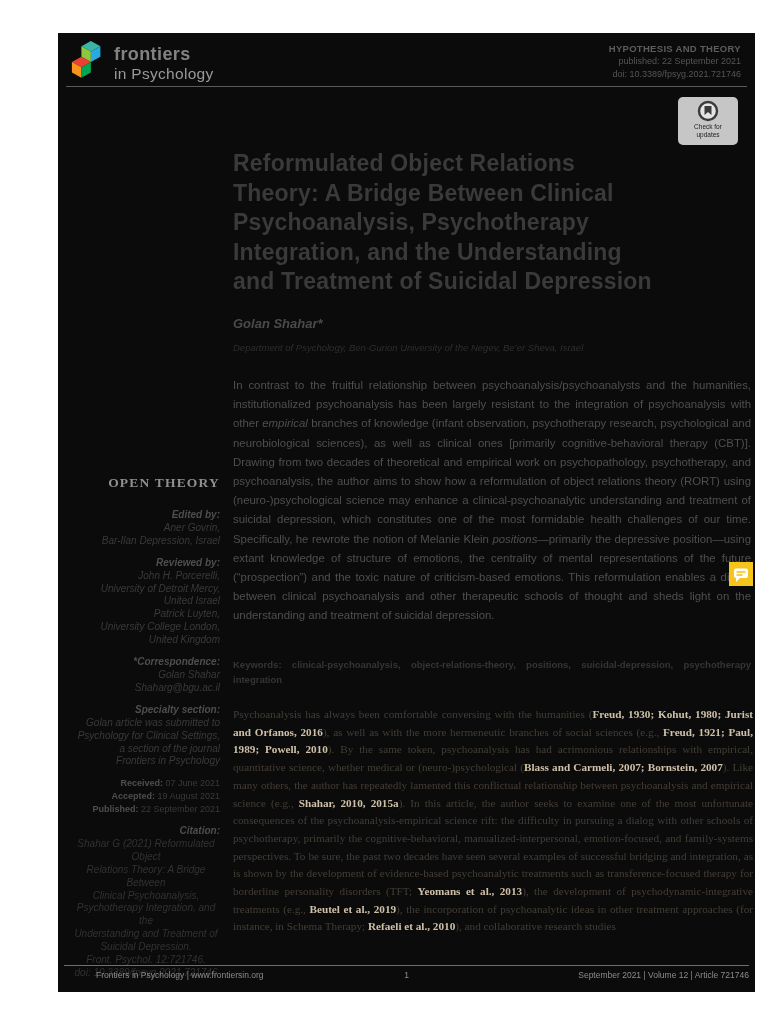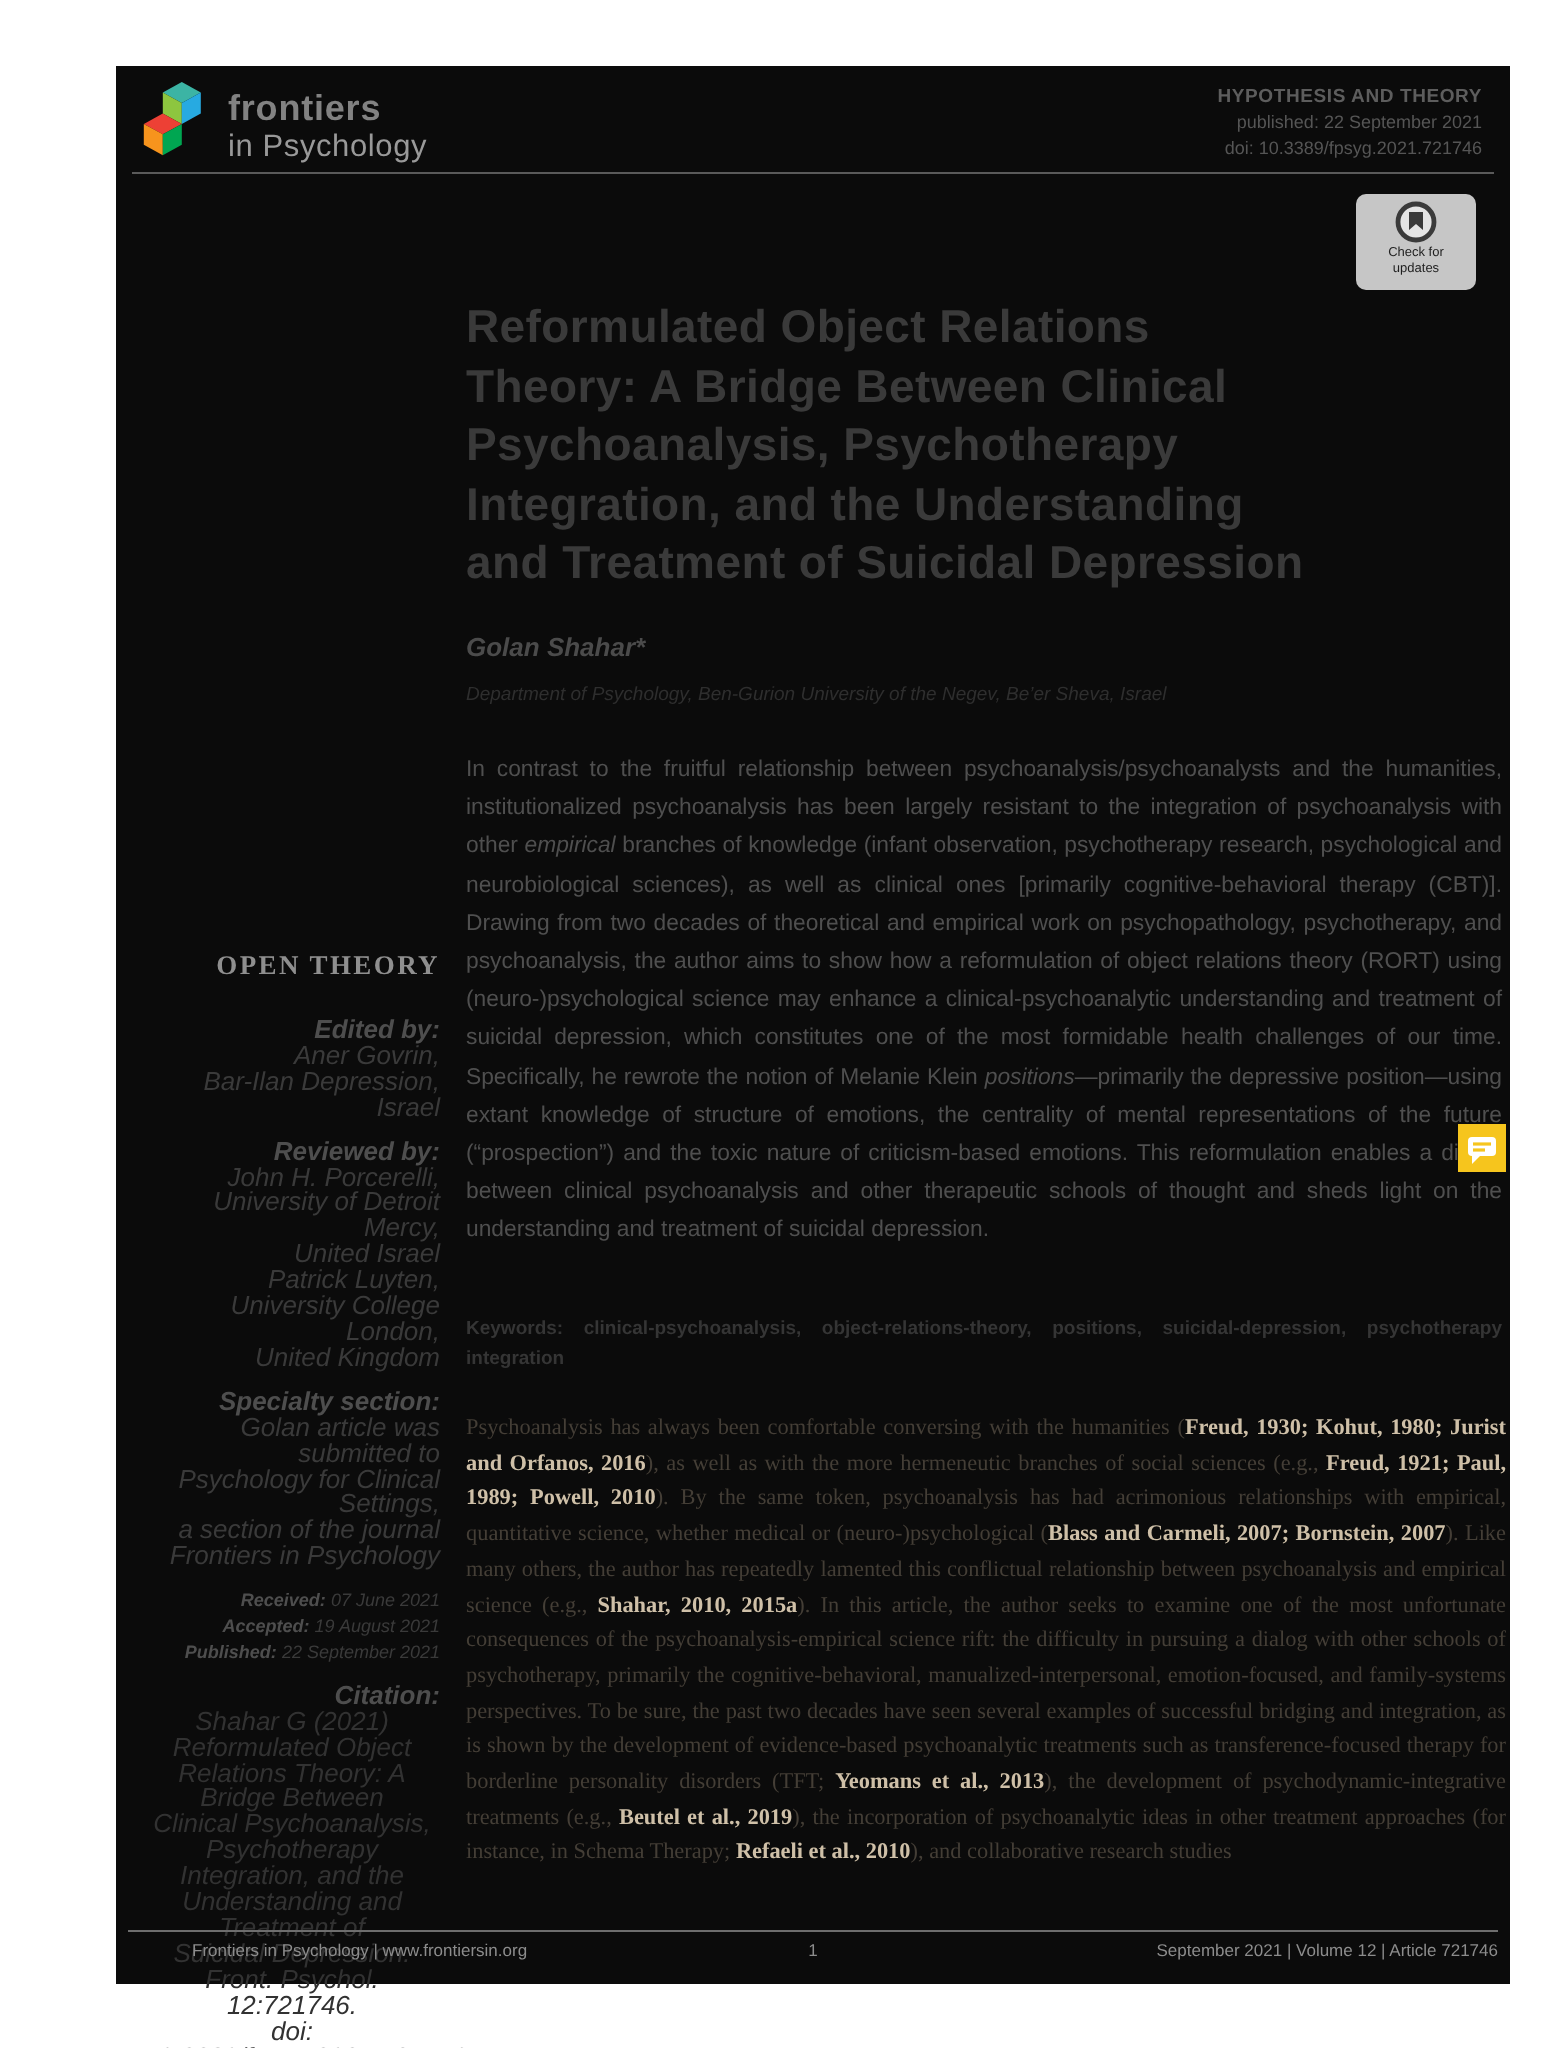--- a/index.html
+++ b/index.html
@@ -38,24 +38,24 @@
             color:#353535;line-height:15px;text-align:justify;}
   .bodytext{position:absolute;left:175px;top:673px;width:520px;
             font-family:"Liberation Serif",serif;font-size:11.2px;color:#443e36;
             line-height:17.7px;text-align:justify;}
   .bodytext .cite{font-weight:bold;color:#cfc0a8;cursor:pointer;}
 
   
   .sidebar{position:absolute;left:14px;top:442px;width:148px;text-align:right;}
   .open-access{font-family:"Liberation Serif",serif;font-weight:bold;font-size:13.5px;
                color:#8f8f8f;letter-spacing:1.2px;margin-bottom:18px;}
-  .sb-group{margin-bottom:9px;font-size:13px;font-style:italic;line-height:12.9px;}
+  .sb-group{margin-bottom:9px;font-size:10px;font-style:italic;line-height:12.9px;}
   .sb-label{font-weight:bold;color:#4e4e4e;}
   .sb-line{color:#3a3a3a;}
-  .sb-dates{margin-bottom:9px;font-size:9px;font-style:italic;line-height:12.9px;color:#3a3a3a;}
+  .sb-dates{margin-bottom:9px;font-size:9px;line-height:12.9px;color:#3a3a3a;}
   .sb-dates .sb-label{display:inline;}
   .cit-lines .sb-line{color:#323232;text-align:center;}
 
   
   .rule-bottom{position:absolute;left:6px;right:6px;top:932px;border-top:1px solid #6e6e6e;}
   .footer{position:absolute;left:6px;right:6px;top:937px;height:14px;font-size:8.5px;color:#8c8c8c;}
   .footer .f-left{position:absolute;left:0;top:0;margin-left:32px;}
   .footer .f-page{position:absolute;left:50%;transform:translateX(-50%);top:0;}
   .footer .f-right{position:absolute;right:0;top:0;}
 
@@ -126,20 +126,25 @@
           <div class="sb-group">
             <div class="sb-label">Reviewed by:</div>
             <div class="sb-line">John H. Porcerelli,</div>
             <div class="sb-line">University of Detroit Mercy,</div>
             <div class="sb-line">United Israel</div>
             <div class="sb-line">Patrick Luyten,</div>
             <div class="sb-line">University College London,</div>
             <div class="sb-line">United Kingdom</div>
           </div>
           <div class="sb-group">
+            <div class="sb-label">*Correspondence:</div>
+            <div class="sb-line">Golan Shahar</div>
+            <div class="sb-line">Shaharg@bgu.ac.il</div>
+          </div>
+          <div class="sb-group">
             <div class="sb-label">Specialty section:</div>
             <div class="sb-line">Golan article was submitted to</div>
             <div class="sb-line">Psychology for Clinical Settings,</div>
             <div class="sb-line">a section of the journal</div>
             <div class="sb-line">Frontiers in Psychology</div>
           </div>
         </div>
       <div class="sb-dates">
           <div><span class="sb-label">Received:</span><span> 07 June 2021</span></div>
           <div><span class="sb-label">Accepted:</span><span> 19 August 2021</span></div>

